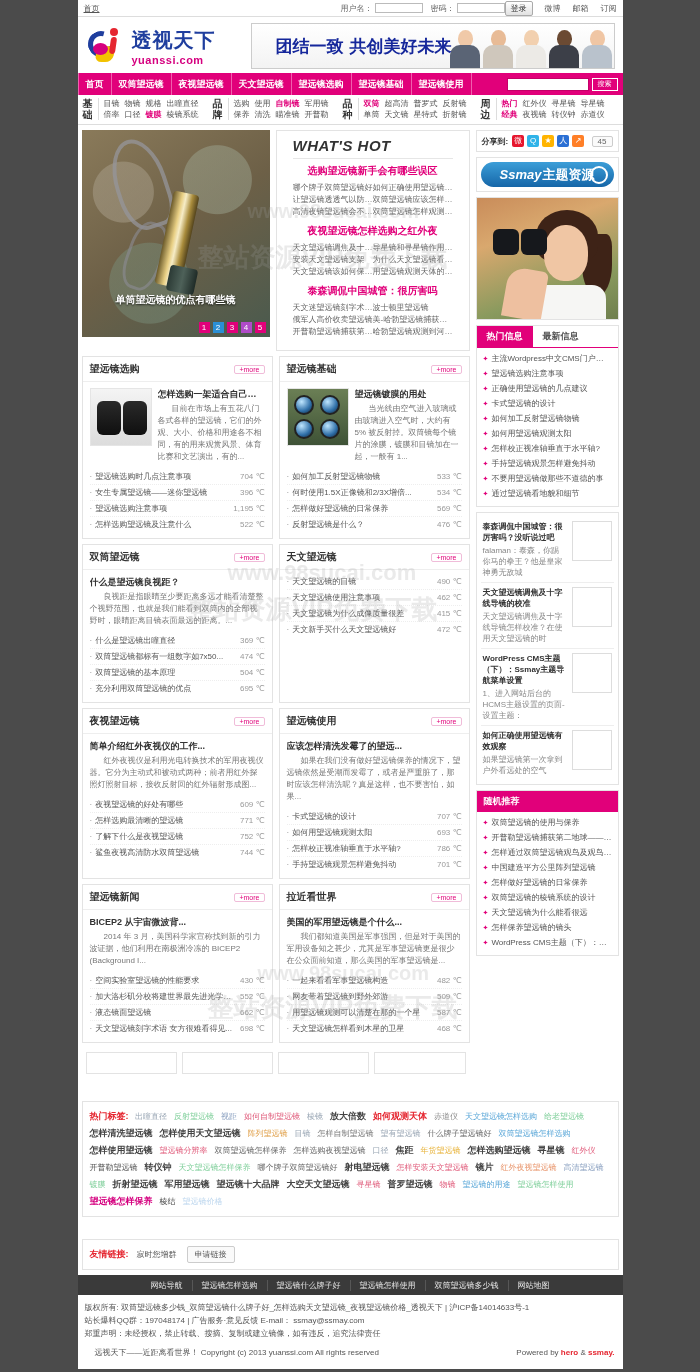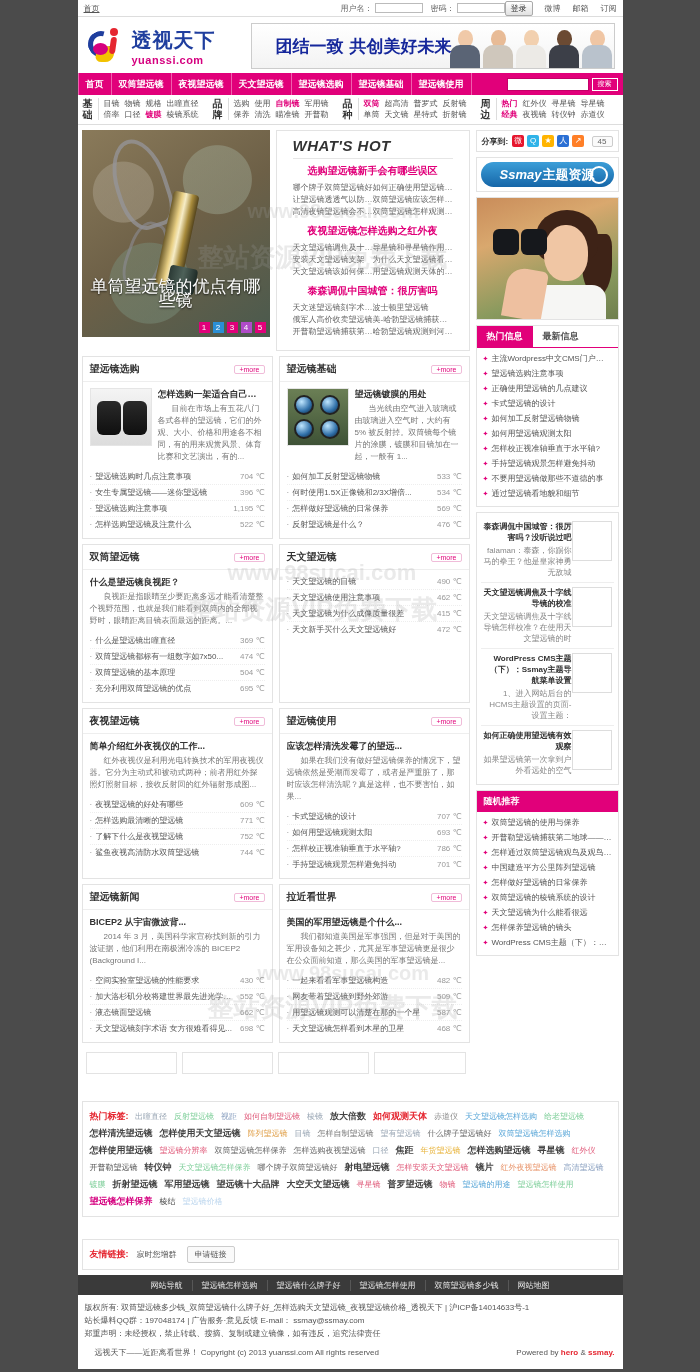--- a/index.html
+++ b/index.html
@@ -104,21 +104,21 @@
     background: linear-gradient(90deg,#6b5a2a,#e8cf84 35%,#f6ecc6 50%,#a98c3c 75%,#54441c);
     border-radius: 4px; transform: rotate(12deg); }
   .hero-img .tubecap { position: absolute; left: 46%; top: 66%; width: 28px; height: 26px;
     background: linear-gradient(90deg,#2b3a35,#4e6159,#1f2b27); border-radius: 4px; transform: rotate(12deg); }
   .hero-img .chain { position: absolute; left: 18%; top: 4%; width: 52px; height: 92px;
     border: 4px solid rgba(150,150,155,.75); border-radius: 50% 50% 30% 40%; transform: rotate(-18deg); }
   .hero-img .chain2 { position: absolute; left: 24%; top: 44%; width: 36px; height: 70px;
     border: 3px solid rgba(140,140,148,.6); border-radius: 40%; transform: rotate(20deg); }
   .hero-cap {
     position: absolute; left: 0; right: 0; bottom: 30px; text-align: center;
-    color: #fff; font-size: 17px; font-weight: normal;
+    color: #fff; font-size: 10px; font-weight: bold;
     text-shadow: 0 1px 2px rgba(0,0,0,.8); padding: 0 4px; line-height: 14px;
     font-family: "DejaVu Sans", sans-serif;
   }
   .hero-dots { position: absolute; right: 4px; bottom: 4px; display: flex; gap: 3px; }
   .hero-dots span { width: 11px; height: 11px; font-size: 8px; color: #fff; text-align: center;
     line-height: 11px; cursor: pointer; }
   .hero-right { flex: 1; border: 1px solid #e3e3e3; padding: 6px 16px; background: #fff; }
   .whats-hot { font-size: 15px; font-style: italic; font-weight: bold; color: #333;
     border-bottom: 1px solid #e6e6e6; padding-bottom: 4px; margin-bottom: 5px; letter-spacing: .5px; }
   .hot-block { margin-bottom: 6px; }
@@ -168,21 +168,21 @@
   .tabs-hd { display: flex; border-bottom: 1px solid #e1007a; }
   .tabs-hd .tab { font-size: 9px; font-weight: bold; padding: 4px 10px; color: #555; cursor: pointer; }
   .tabs-hd .tab.active { background: #e1007a; color: #fff; }
   .linklist { padding: 3px 6px 5px; }
   .linklist li { list-style: none; font-size: 8px; line-height: 15px; white-space: nowrap;
     overflow: hidden; text-overflow: ellipsis; }
   .linklist li::before { content: "✦"; color: #e1007a; font-size: 7px; margin-right: 3px; }
   .linklist a { color: #555; text-decoration: none; }
 
   .newsbox { border: 1px solid #e3e3e3; background: #fff; margin-bottom: 5px; padding: 4px; }
-  .newsitem { display: flex; padding: 4px 2px; border-bottom: 1px solid #eee; text-align: right; }
+  .newsitem { display: flex; gap: 5px; padding: 4px 2px; border-bottom: 1px solid #eee; }
   .newsitem:last-child { border-bottom: 0; }
   .newsitem .txt { flex: 1; min-width: 0; }
   .newsitem .nt { font-size: 8px; font-weight: bold; color: #333; line-height: 11px; }
   .newsitem .nd { font-size: 8px; color: #888; line-height: 11px; margin-top: 2px; }
   .newsitem .thumb { width: 40px; height: 40px; border: 1px solid #ddd; background: #fff; flex: none; }
 
   .recbox { border: 1px solid #e3e3e3; background: #fff; margin-bottom: 5px; }
   .recbox .hd { background: #e1007a; color: #fff; font-size: 9px; font-weight: bold;
     padding: 4px 7px; }
 

